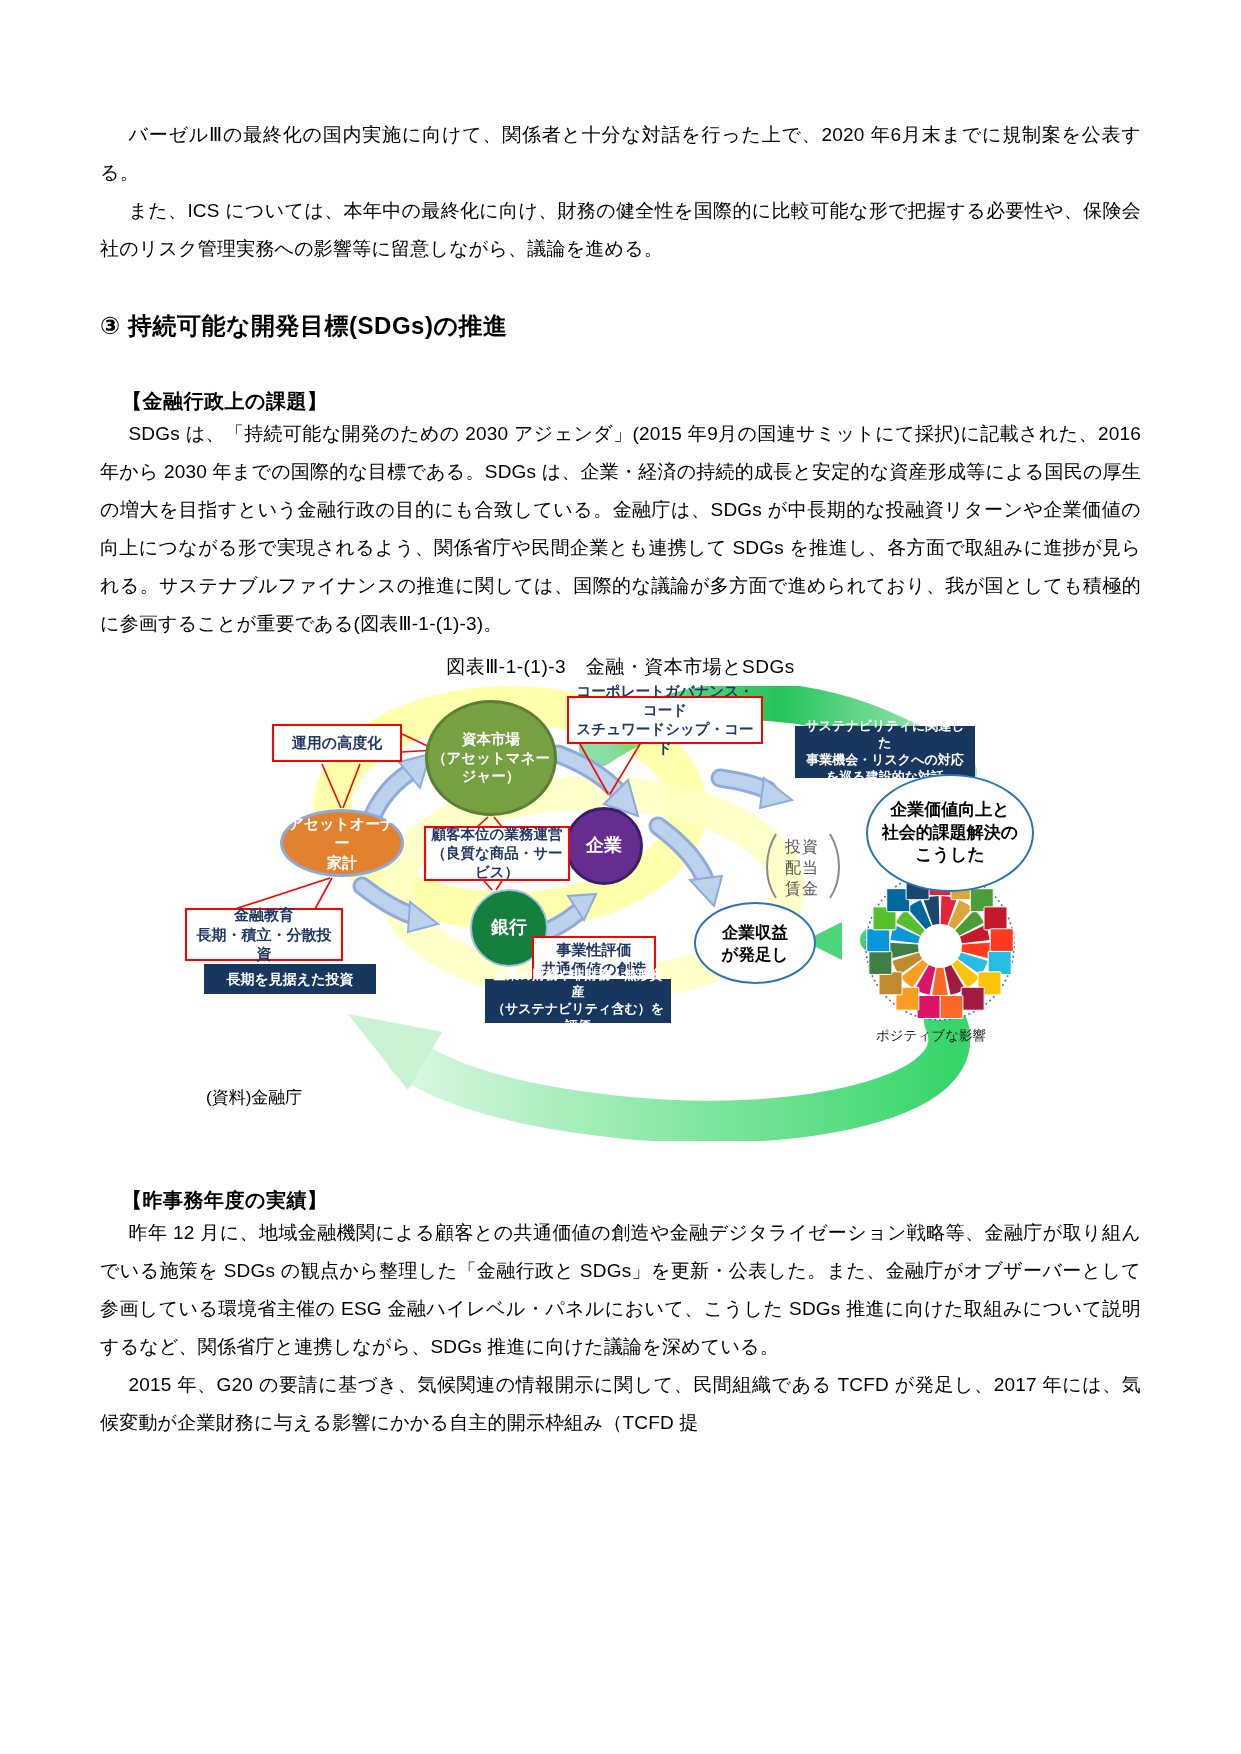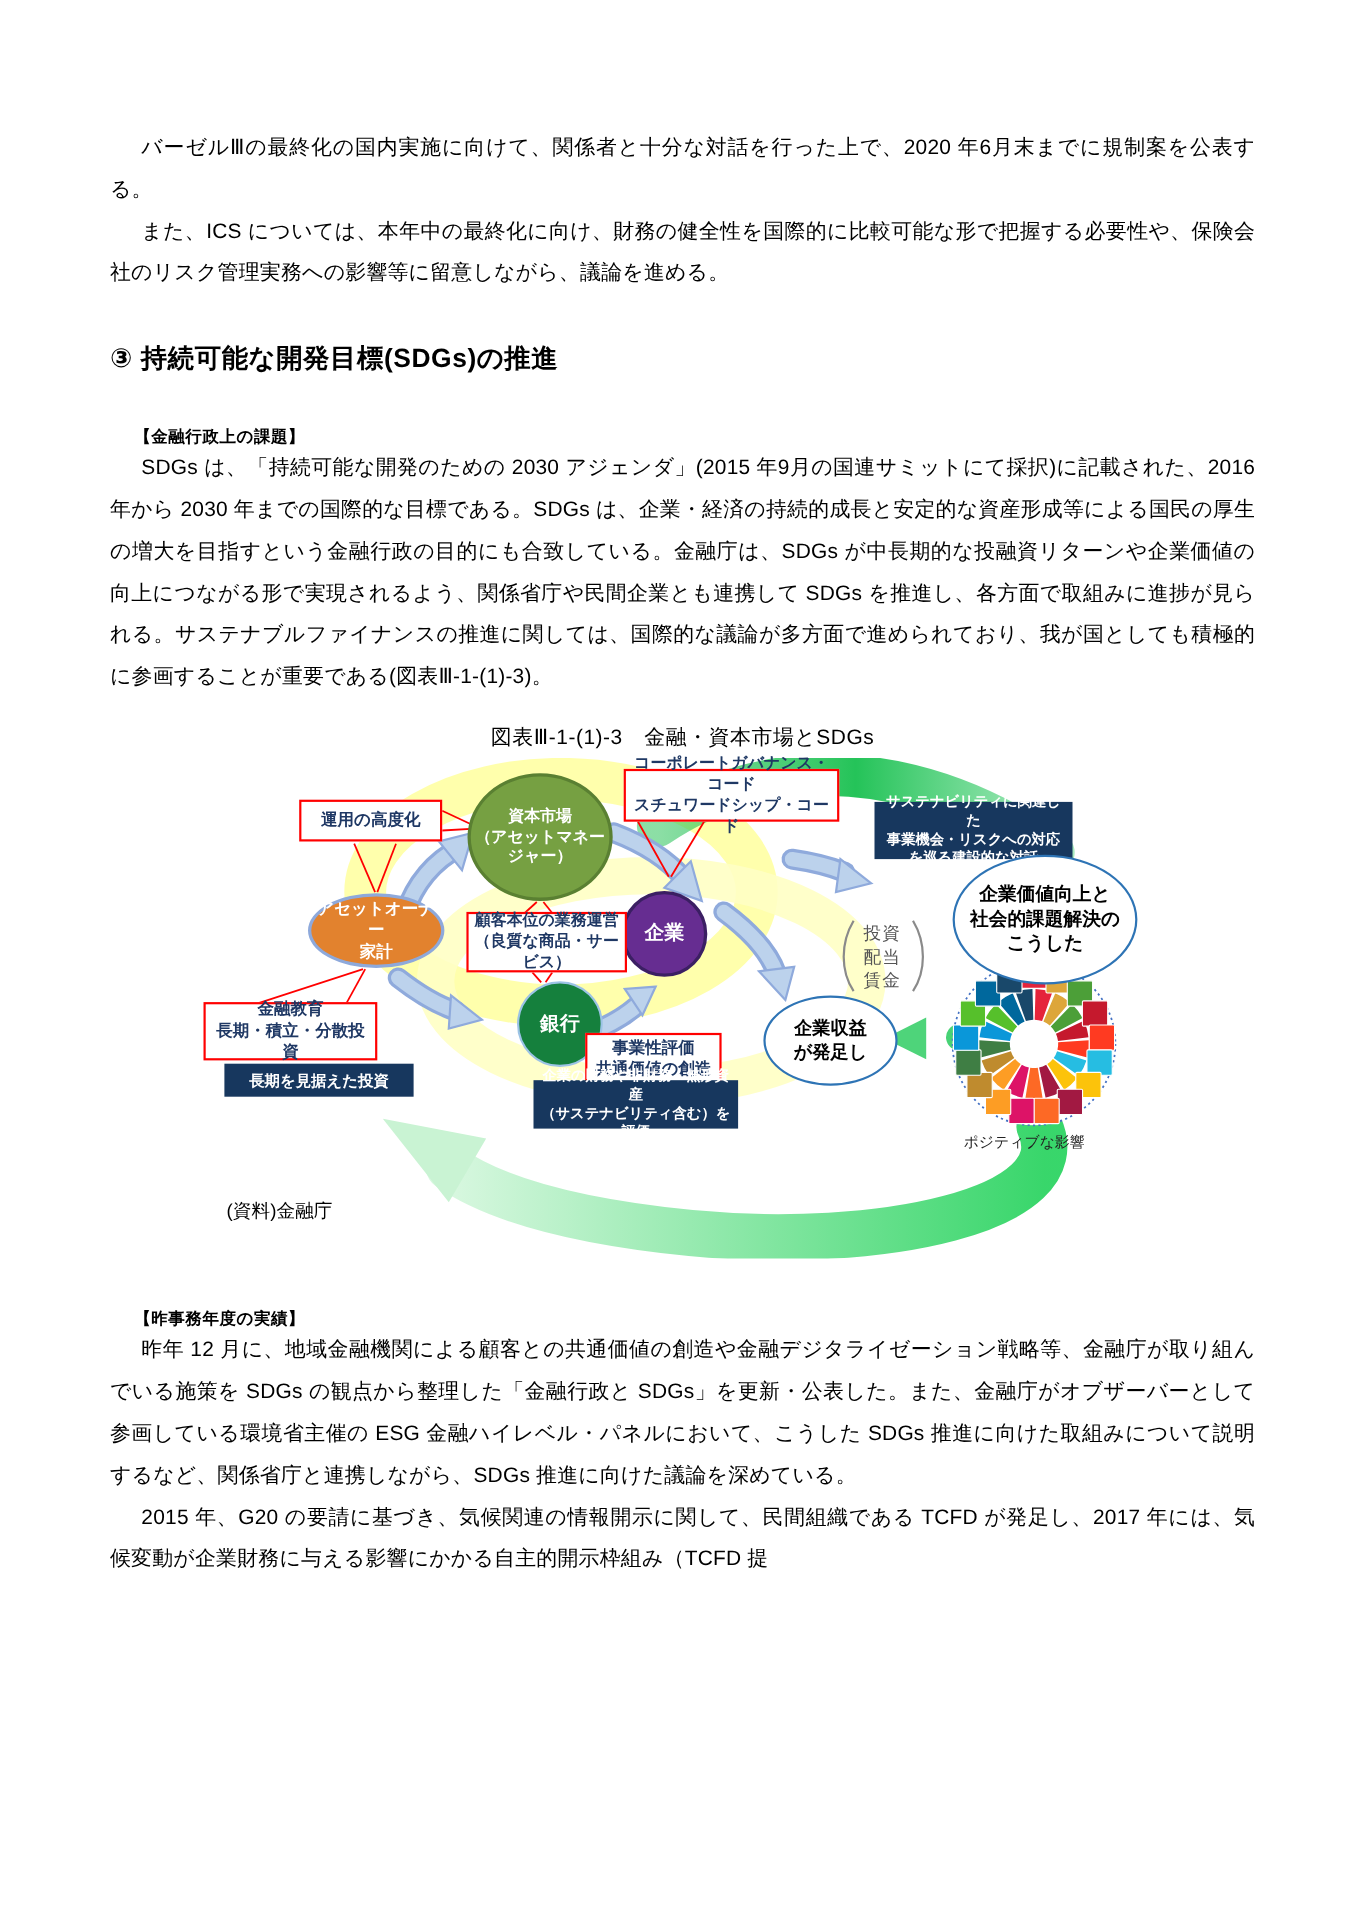--- a/index.html
+++ b/index.html
@@ -16,25 +16,25 @@
   }
   p.body{
     font-size:19px;line-height:38px;margin:0;
     text-align:justify;letter-spacing:.2px;
   }
   p.indent{text-indent:1.5em;}
   .heading{
     font-size:24px;font-weight:bold;margin:42px 0 0 0;letter-spacing:.5px;
   }
   .subheading{
-    font-size:15px;font-weight:bold;margin:46px 0 0 22px;letter-spacing:.5px;
+    font-size:20px;font-weight:bold;margin:46px 0 0 22px;letter-spacing:.5px;
   }
   .para-gap{margin-top:26px;}
   .fig-caption{
-    text-align:center;font-size:19px;margin-top:22px;letter-spacing:.5px;
+    text-align:center;font-size:19px;margin-top:11px;letter-spacing:.5px;
   }
   
   .diagram{
     position:relative;width:890px;height:455px;
     margin:6px 0 0 80px;
   }
   .diagram .underlay{position:absolute;left:0;top:0;z-index:0;}
   .dnode,.callout,.navybox,.wellipse,.dlabel{
     position:absolute;box-sizing:border-box;z-index:3;
     display:flex;align-items:center;justify-content:center;

